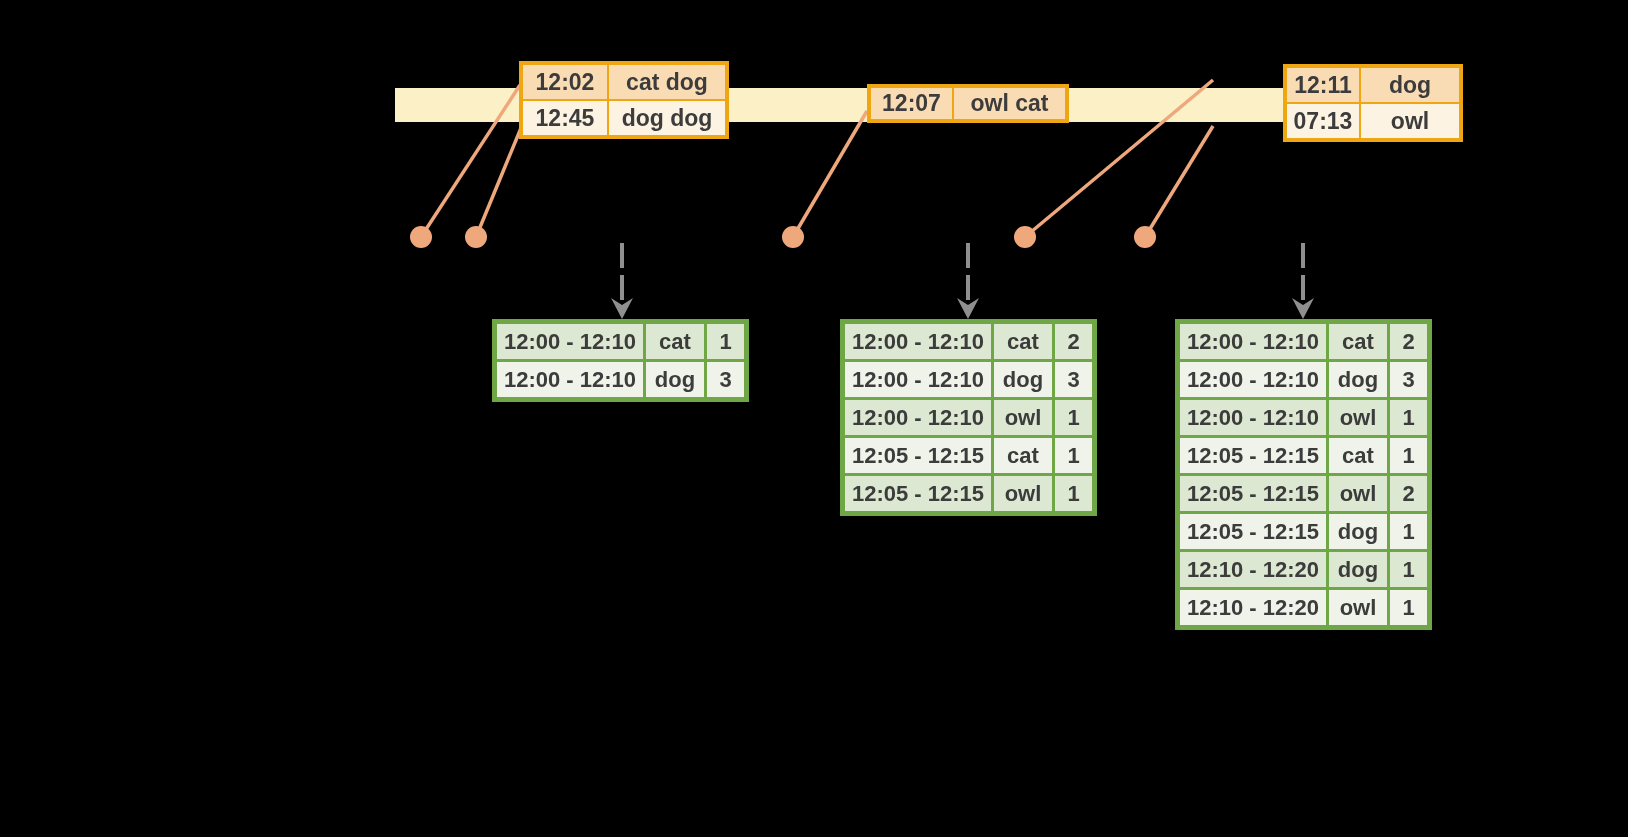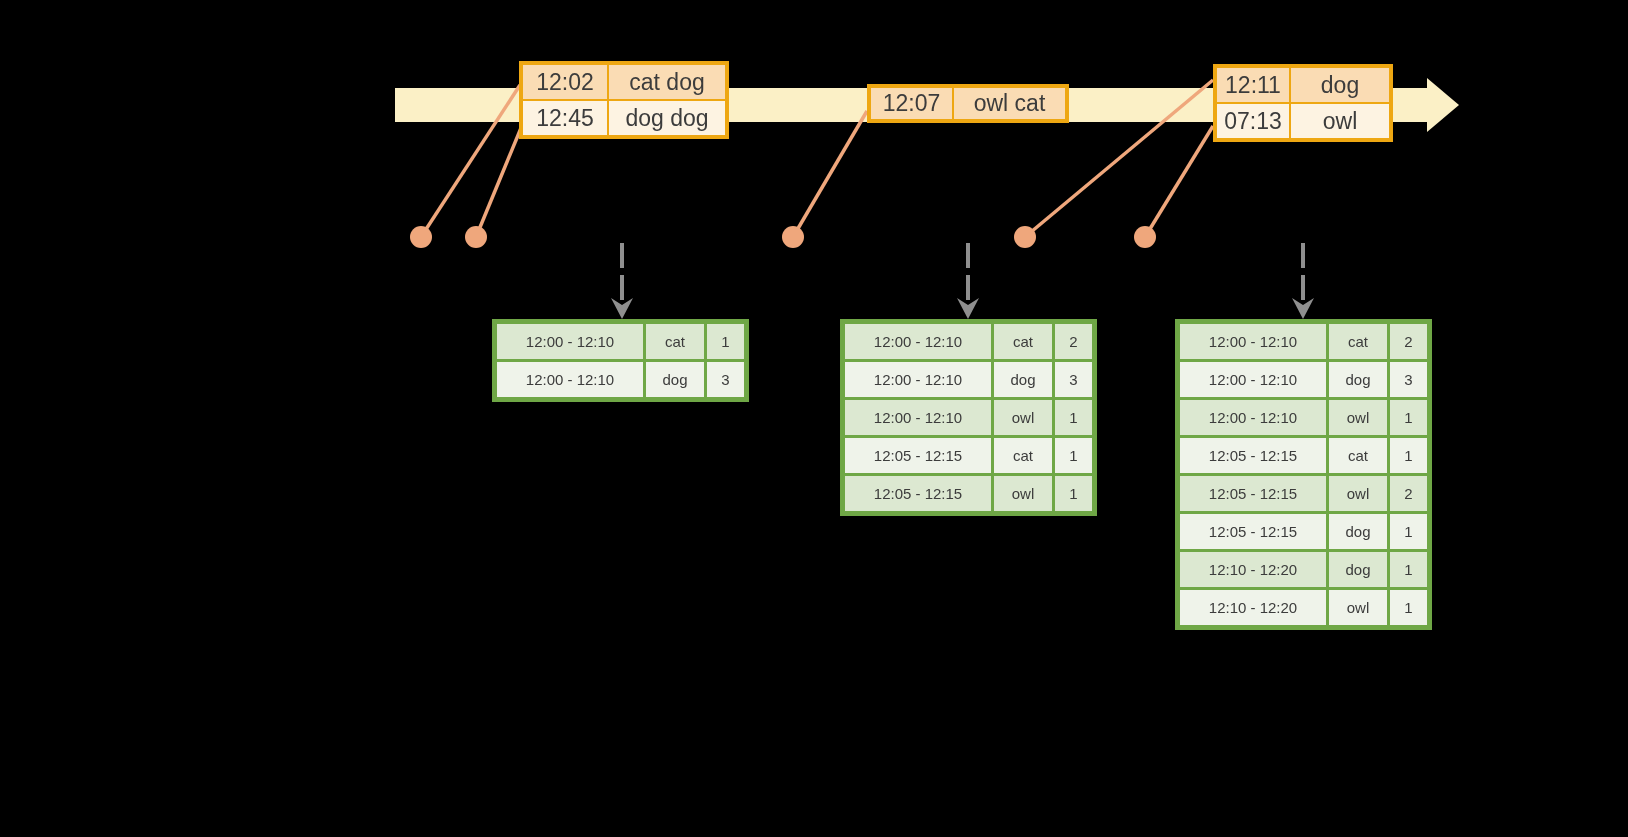--- a/index.html
+++ b/index.html
@@ -1,20 +1,21 @@
 <!DOCTYPE html>
 <html style="--background: #000000; --timeline: #FBF0C6; --event-border: #EEA712; --event-row-a: #FADCB4; --event-row-b: #FDF3E2; --connector: #EFA77C; --result-border: #6FA746; --result-row-a: #DCE8D1; --result-row-b: #EFF3EA; --arrow: #8F8F8F; --text: #3C3C3C;"><head>
 <meta charset="utf-8">
 <style>
   html,body{margin:0;padding:0;background:#000;}
   .canvas{
     position:relative;width:1628px;height:837px;overflow:hidden;
     background:var(--background,#000);
     font-family:"Liberation Sans","DejaVu Sans",sans-serif;
     color:var(--text,#3c3c3c);
+    font-weight:bold;
   }
   .overlay{position:absolute;left:0;top:0;z-index:0;}
   
   .event-table{
     position:absolute;z-index:2;display:grid;gap:2px;
     background:var(--event-border);border:4px solid var(--event-border);
   }
   .event-cell{
     display:flex;align-items:center;justify-content:center;
     font-size:23px;white-space:nowrap;color:var(--text);
@@ -22,21 +23,21 @@
   .ec-a{background:var(--event-row-a);}
   .ec-b{background:var(--event-row-b);}
   
   .result-table{
     position:absolute;z-index:2;display:grid;gap:3px;
     grid-template-columns:146px 58px 37px;grid-auto-rows:35px;
     background:var(--result-border);border:5px solid var(--result-border);
   }
   .result-cell{
     display:flex;align-items:center;justify-content:center;
-    font-size:15px;white-space:nowrap;color:var(--text);
+    font-size:22px;white-space:nowrap;color:var(--text);
   }
   .rc-a{background:var(--result-row-a);}
   .rc-b{background:var(--result-row-b);}
 </style>
 </head>
 <body>
 
 <div class="canvas">
 
   <svg class="overlay" width="1628" height="837" viewBox="0 0 1628 837">
@@ -71,21 +72,21 @@
     <div class="event-cell ec-a">cat dog</div>
     <div class="event-cell ec-b">12:45</div>
     <div class="event-cell ec-b">dog dog</div>
   </div>
 
   <div class="event-table" style="left:867px;top:84px;grid-template-columns:81px 111px;grid-auto-rows:31px;">
     <div class="event-cell ec-a">12:07</div>
     <div class="event-cell ec-a">owl cat</div>
   </div>
 
-  <div class="event-table" style="left:1213px;top:64px;grid-template-columns:72px 98px;grid-auto-rows:34px;">
+  <div class="event-table" style="left:1283px;top:64px;grid-template-columns:72px 98px;grid-auto-rows:34px;">
     <div class="event-cell ec-a">12:11</div>
     <div class="event-cell ec-a">dog</div>
     <div class="event-cell ec-b">07:13</div>
     <div class="event-cell ec-b">owl</div>
   </div>
 
   <div class="result-table" style="left:492px;top:319px;">
     <div class="result-cell rc-a">12:00 - 12:10</div>
     <div class="result-cell rc-a">cat</div>
     <div class="result-cell rc-a">1</div>

